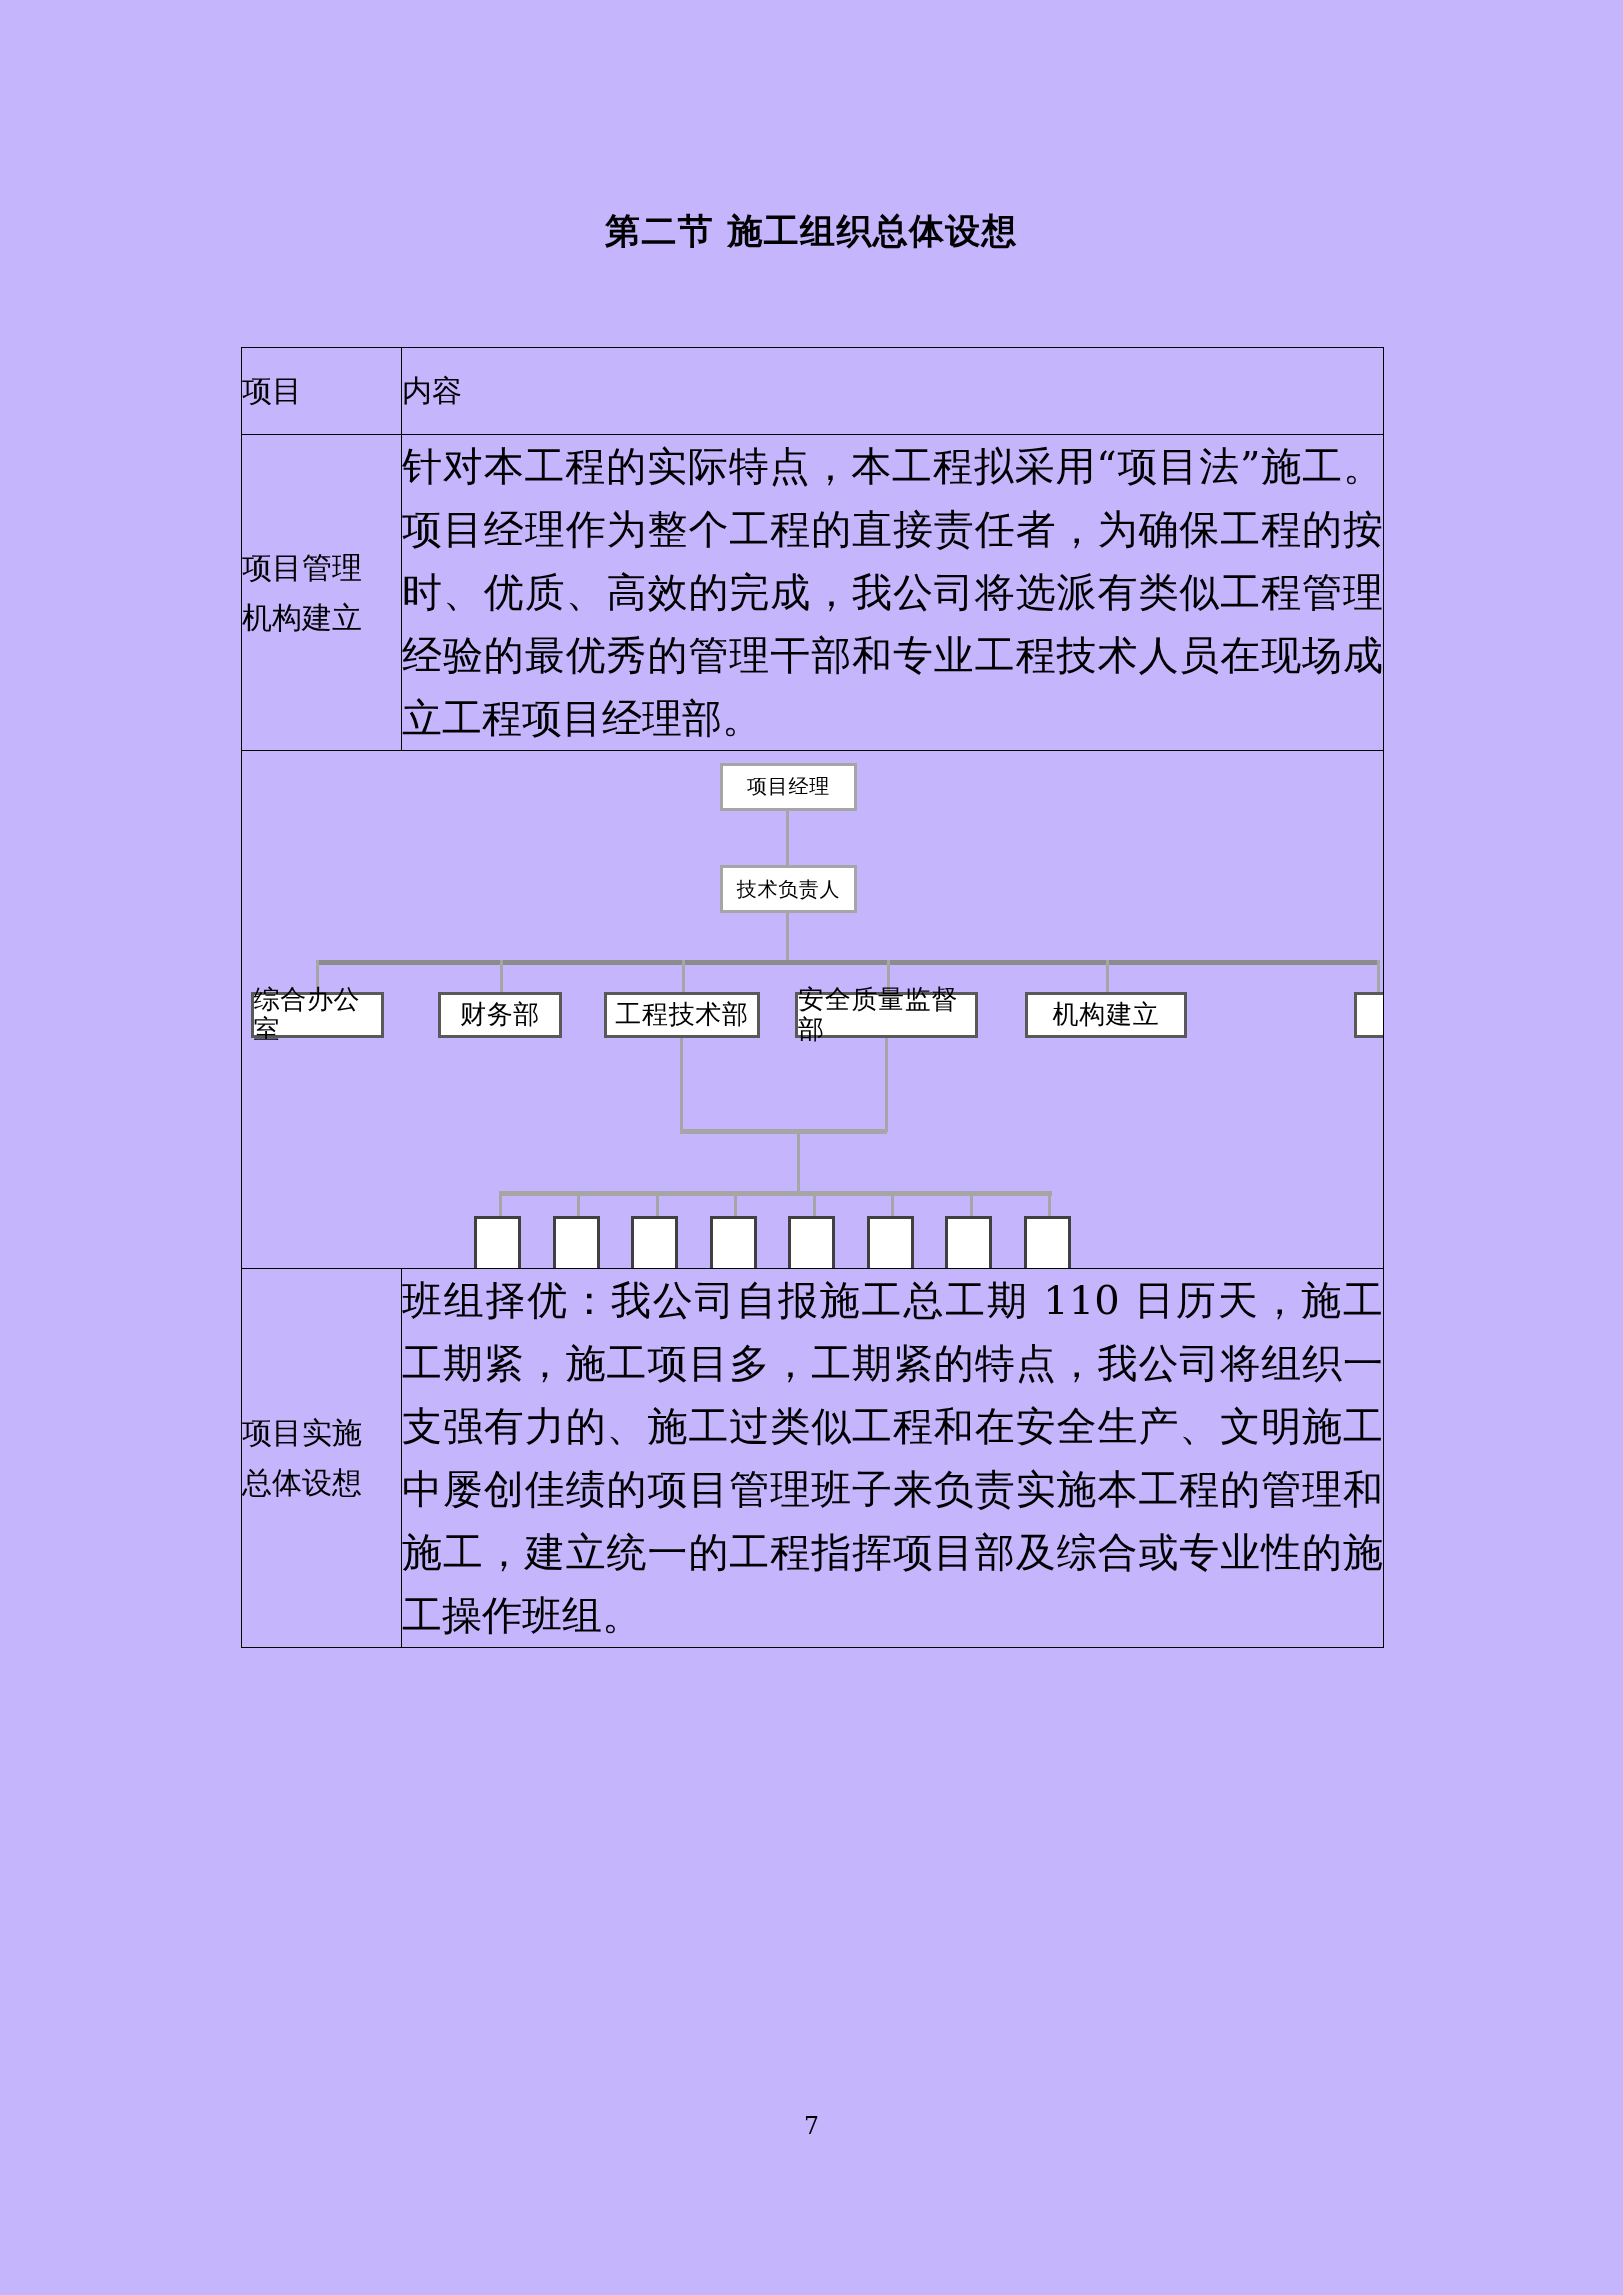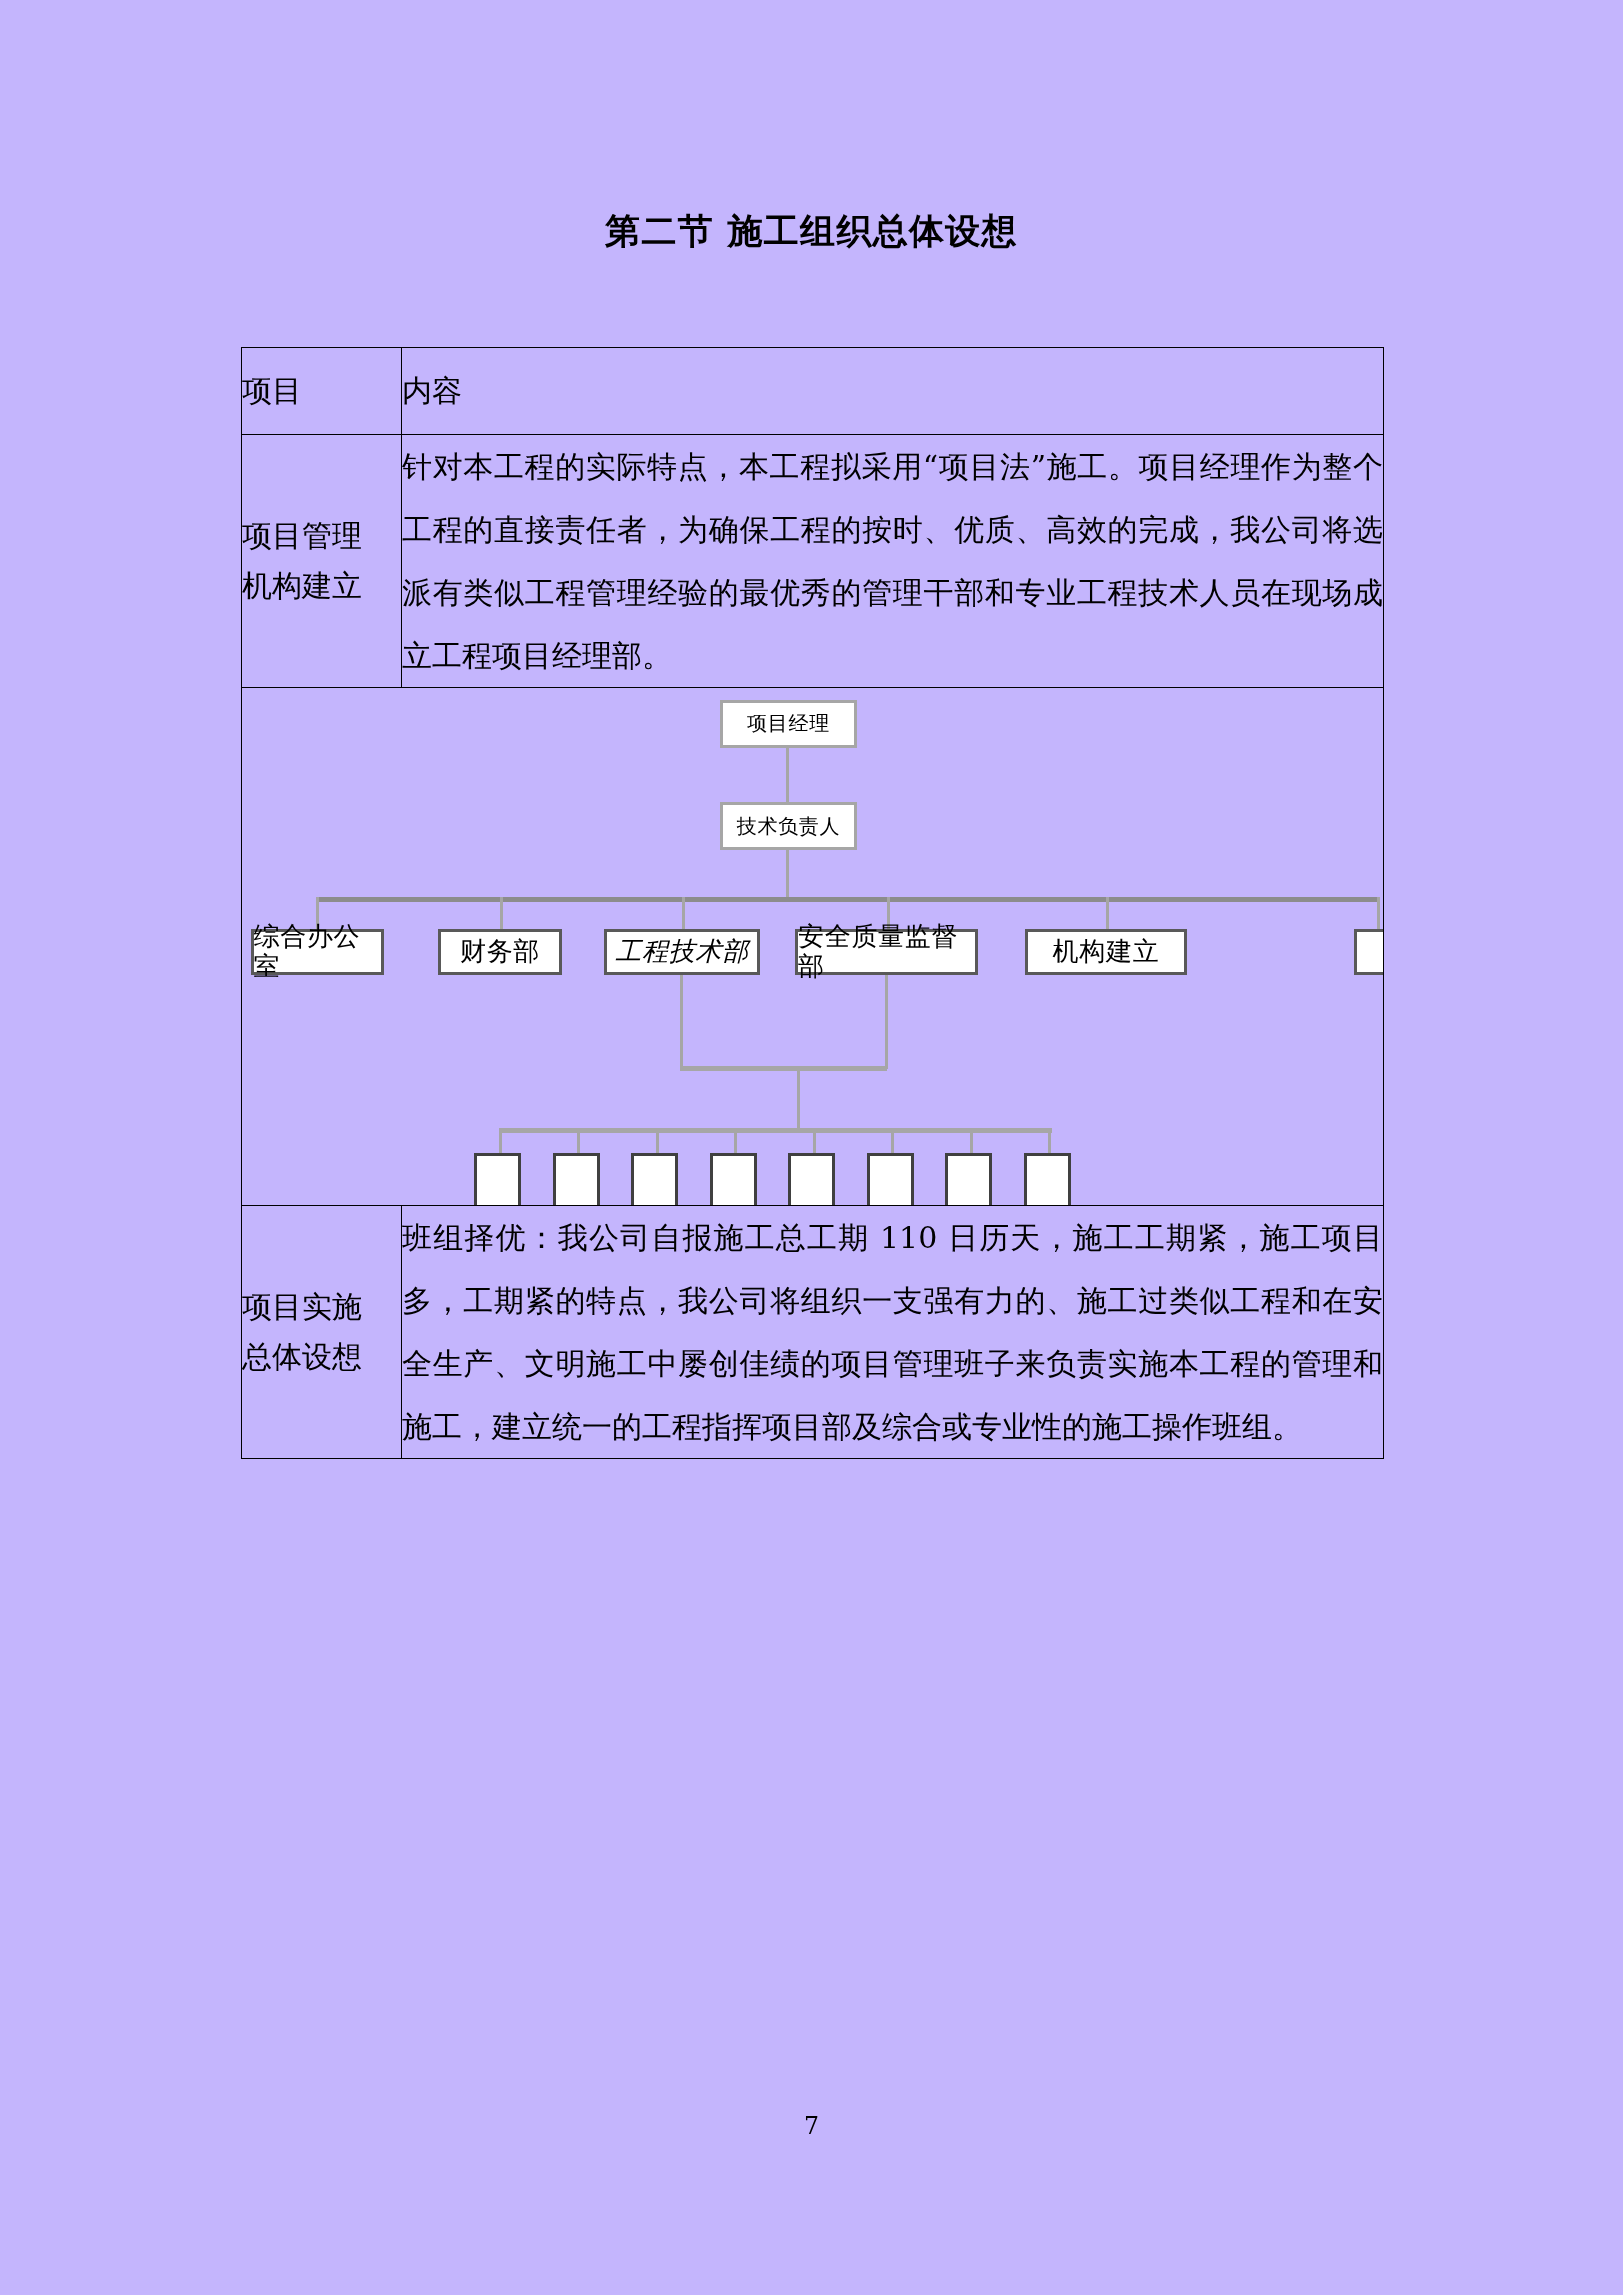--- a/index.html
+++ b/index.html
@@ -56,21 +56,21 @@
     line-height: 50px;
     text-align: left;
     padding: 6.5px 5.2px 6.5px 10.5px;
   }
   .cell-head {
     font-size: 30px;
     height: 86px;
     padding-left: 10.5px;
   }
   .cell-body {
-    font-size: 30px;
+    font-size: 40px;
     line-height: 63px;
     padding: 17px 9.2px 17px 9.2px;
     text-align: justify;
     text-justify: inter-ideograph;
   }
   .cell-body p {
     margin: 0;
     text-indent: 0;
   }
 
@@ -177,21 +177,21 @@
 
             <div class="conn vline" style="left:74px; top:209px; height:33px;"></div>
             <div class="conn vline" style="left:258px; top:209px; height:33px;"></div>
             <div class="conn vline" style="left:440px; top:209px; height:33px;"></div>
             <div class="conn vline" style="left:645px; top:209px; height:33px;"></div>
             <div class="conn vline" style="left:864px; top:209px; height:33px;"></div>
             <div class="conn vline" style="left:1135px; top:209px; height:33px;"></div>
 
             <div class="node dept" style="left:8.5px; top:241px; width:133px; height:46px;">综合办公室</div>
             <div class="node dept" style="left:196px; top:241px; width:124px; height:46px;text-align:center;">财务部</div>
-            <div class="node dept" style="left:362px; top:241px; width:156px; height:46px;font-style:italic;">工程技术部</div>
+            <div class="node dept" style="left:362px; top:241px; width:156px; height:46px;">工程技术部</div>
             <div class="node dept" style="left:553px; top:241px; width:183px; height:46px;">安全质量监督部</div>
             <div class="node dept" style="left:783px; top:241px; width:162px; height:46px;">机构建立</div>
             <div class="node dept" style="left:1112px; top:241px; width:46px; height:46px;"></div>
 
             <div class="conn vline" style="left:438px; top:287px; height:94px;"></div>
             <div class="conn vline" style="left:643px; top:287px; height:94px;"></div>
             <div class="conn hline" style="left:438px; top:378px; width:207px;"></div>
             <div class="conn vline" style="left:555px; top:378px; height:65px;"></div>
 
             <div class="conn hline" style="left:257px; top:440px; width:553px;"></div>

